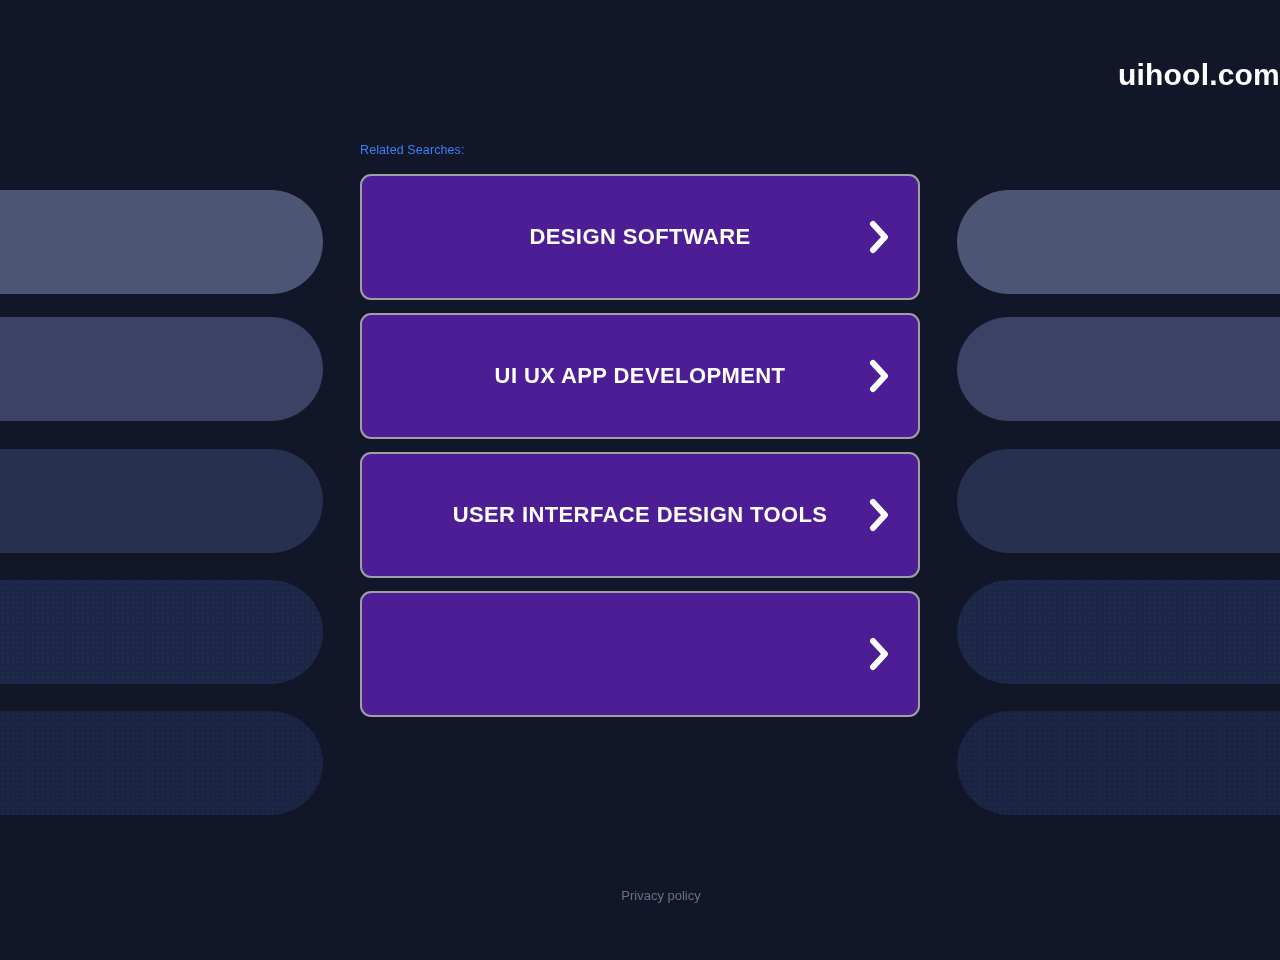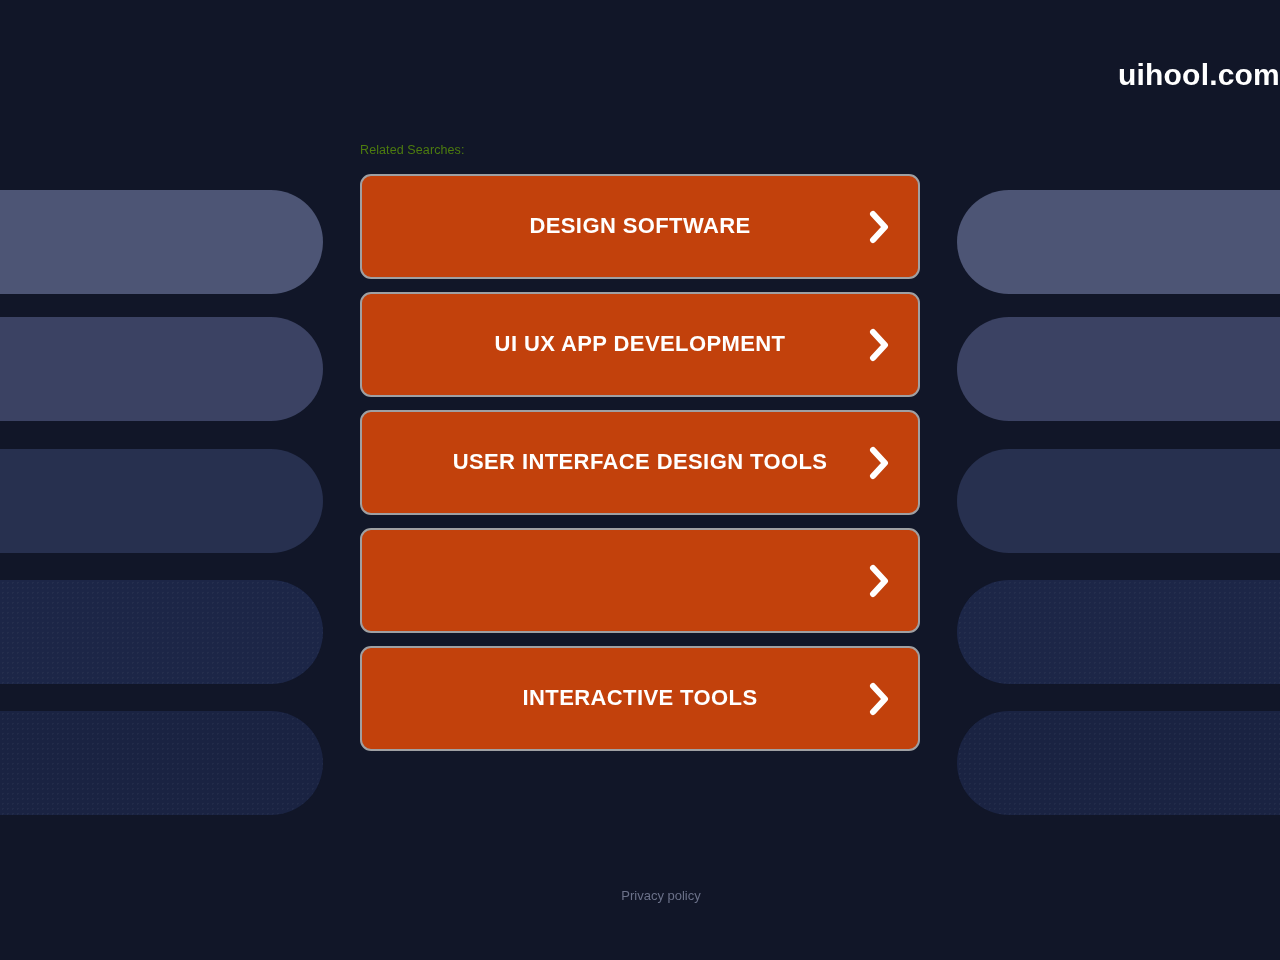--- a/index.html
+++ b/index.html
@@ -76,41 +76,41 @@
     color: #ffffff;
     font-size: 30px;
     font-weight: bold;
     letter-spacing: 0.2px;
   }
 
   #related-label {
     position: absolute;
     top: 143px;
     left: 360px;
-    color: #4d7c0f;
+    color: #3b82f6;
     font-size: 12.5px;
     letter-spacing: 0.1px;
   }
 
   #search-list {
     position: absolute;
     top: 174px;
     left: 360px;
     width: 560px;
   }
 
   .search-item {
     position: relative;
     display: flex;
     align-items: center;
     justify-content: center;
     width: 560px;
-    height: 105px;
+    height: 126px;
     margin-bottom: 13px;
-    background: #c2410c;
+    background: #4c1d95;
     border: 2px solid #9fa0a3;
     border-radius: 11px;
     cursor: pointer;
     text-decoration: none;
   }
 
   .search-item:last-child { margin-bottom: 0; }
 
   .search-label {
     color: #ffffff;
@@ -197,25 +197,19 @@
         <span class="search-label">USER INTERFACE DESIGN TOOLS</span>
         <svg class="chevron-icon" viewBox="0 0 22 34">
           <path d="M5 4 L17 17 L5 30" fill="none" stroke="#ffffff" stroke-width="6" stroke-linecap="round" stroke-linejoin="round"></path>
         </svg>
       </a>
       <a class="search-item">
         <svg class="chevron-icon" viewBox="0 0 22 34">
           <path d="M5 4 L17 17 L5 30" fill="none" stroke="#ffffff" stroke-width="6" stroke-linecap="round" stroke-linejoin="round"></path>
         </svg>
       </a>
-      <a class="search-item">
-        <span class="search-label">INTERACTIVE TOOLS</span>
-        <svg class="chevron-icon" viewBox="0 0 22 34">
-          <path d="M5 4 L17 17 L5 30" fill="none" stroke="#ffffff" stroke-width="6" stroke-linecap="round" stroke-linejoin="round"></path>
-        </svg>
-      </a>
     </div>
 
   <div id="footer">
     <a id="privacy-link">Privacy policy</a>
   </div>
 
 </div>
 
 </body></html>

